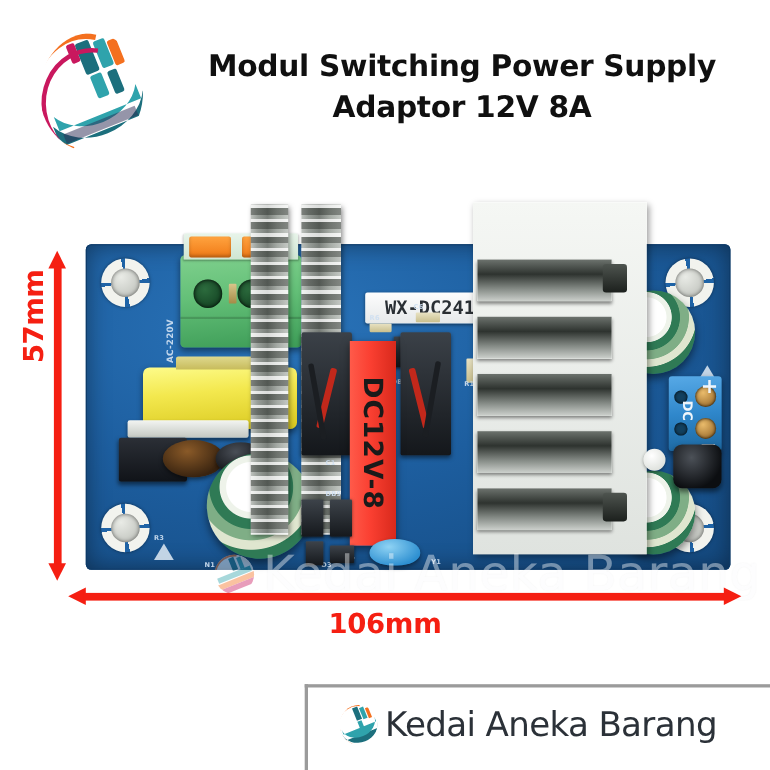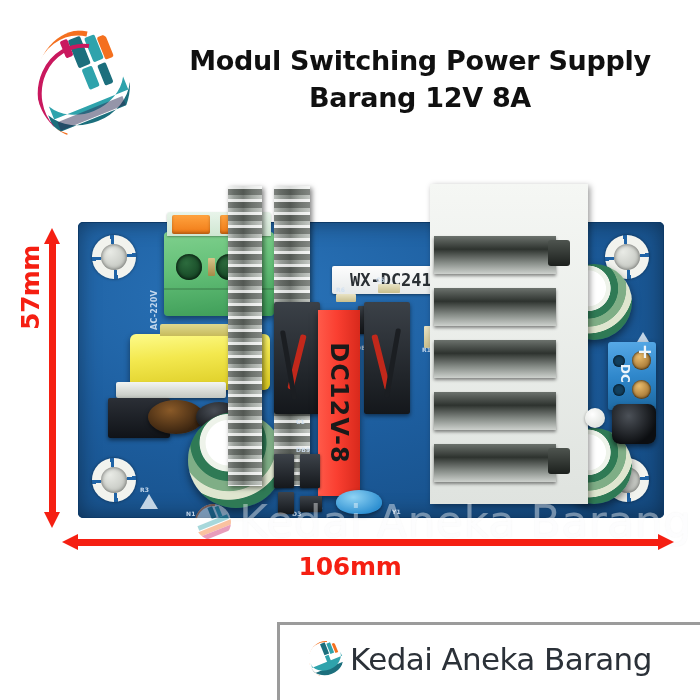--- a/index.html
+++ b/index.html
@@ -236,21 +236,21 @@
           <path d="M6 50 A46 50 0 0 1 60 10" fill="none" stroke="#f4701f" stroke-width="5"></path>
           <path d="M4 66 A46 50 0 0 0 40 112" fill="none" stroke="#f4701f" stroke-width="5"></path>
           <path d="M26 104 A44 48 0 0 1 62 22" fill="none" stroke="#c9185e" stroke-width="4"></path>
           <ellipse cx="56" cy="60" rx="47" ry="54" fill="none" stroke="#ffffff" stroke-width="0"></ellipse>
         </g>
       </svg>
     </div>
 
     <div class="title-block">
       <div class="title-line">Modul Switching Power Supply</div>
-      <div class="title-line">Barang 12V 8A</div>
+      <div class="title-line">Adaptor 12V 8A</div>
     </div>
   </div>
 
   <div class="photo">
 
     <div class="pcb">
       <div class="pcb-edge"></div>
 
       <div class="mhole mh-tl"></div>
       <div class="mhole mh-bl"></div>

